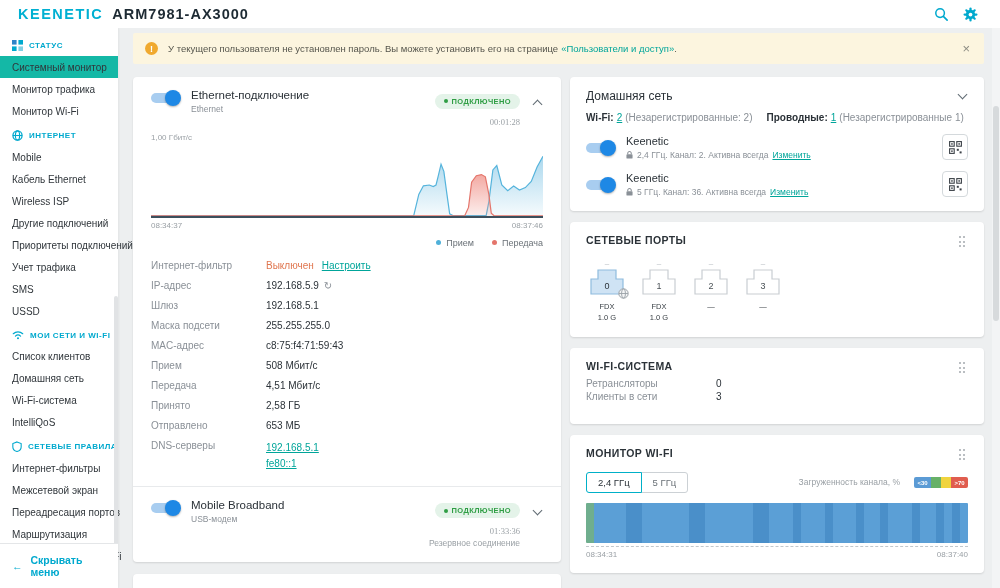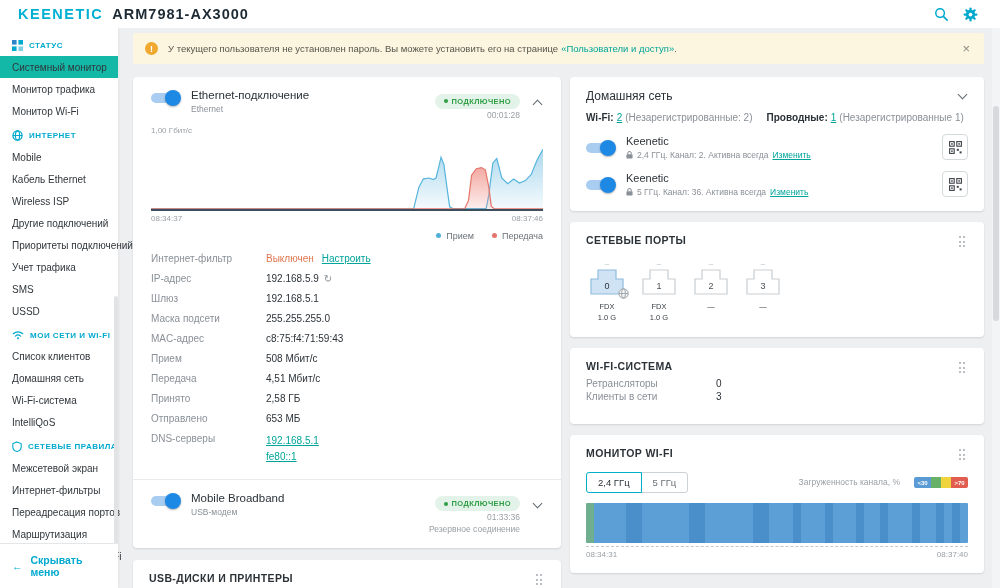--- a/index.html
+++ b/index.html
@@ -42,21 +42,21 @@
   .conn-card { padding:12px 18px 14px; }
   .conn-row { display:flex; align-items:flex-start;justify-content:center; }
   .toggle { width:30px; height:16px; position:relative; margin:1px 10px 0 0; flex:0 0 30px; cursor:pointer; }
   .toggle .track { position:absolute; left:0; top:3px; width:26px; height:10px; border-radius:5px; background:#a8cdf0; }
   .toggle .knob { position:absolute; right:0; top:0; width:16px; height:16px; border-radius:50%; background:#1e88e5; box-shadow:0 1px 2px rgba(0,0,0,.3); }
   .conn-title { font-size:11.5px; color:#2b3238; }
   .conn-sub { font-size:8.5px; color:#8a9097; margin-top:3px; }
   .conn-right { margin-left:auto; text-align:right; }
   .pill { background:#e4f3e9; color:#2f9e44; font-size:7.5px; font-weight:700; letter-spacing:.4px; border-radius:9px; padding:3px 9px; display:inline-flex; align-items:center; gap:4px; }
   .pill i { width:4px; height:4px; border-radius:50%; background:#2f9e44; }
-  .uptime { font-size:8.5px; color:#9aa0a5; margin-top:1px; }
+  .uptime { font-size:8.5px; color:#9aa0a5; margin-top:8px;font-family:Liberation Serif, serif; }
   .note { font-size:8.5px; color:#9aa0a5; margin-top:2px; }
   .chev { width:7px; height:7px; border-right:1.6px solid #5f6a72; border-bottom:1.6px solid #5f6a72; margin:8px 2px 0 14px; flex:0 0 auto; cursor:pointer; }
   .chev.up { transform:rotate(-135deg); margin-top:12px; }
   .chev.down { transform:rotate(45deg); }
 
   .chart-wrap { margin-top:6px; }
   .axis-max { font-size:8px; color:#9aa0a5; margin-bottom:2px; }
   .eth-svg { display:block; width:100%; height:74px; }
   .xlabels { display:flex; justify-content:space-between; font-size:8px; color:#9aa0a5; margin-top:3px; }
   .legend { display:flex; justify-content:flex-end; gap:18px; font-size:9px; color:#6b7278; margin-top:8px; }
@@ -202,22 +202,22 @@
     <div class="side-item">Домашняя сеть</div>
     <div class="side-item">Wi-Fi-система</div>
     <div class="side-item">IntelliQoS</div>
 
     <div class="side-header">
       <svg width="10" height="11" viewBox="0 0 12 13">
         <path d="M6 1 L11 3 V7 C11 10 8.8 11.7 6 12.5 C3.2 11.7 1 10 1 7 V3 Z" fill="none" stroke="#00a9ce" stroke-width="1.3"></path>
       </svg>
       <span>СЕТЕВЫЕ ПРАВИЛА</span>
     </div>
+    <div class="side-item">Интернет-фильтры</div>
     <div class="side-item">Межсетевой экран</div>
-    <div class="side-item">Интернет-фильтры</div>
     <div class="side-item">Переадресация портов</div>
     <div class="side-item">Маршрутизация</div>
     <div class="side-item">Контроль доступа Wi-Fi</div>
 
     <div class="side-header">
       <svg width="11" height="11" viewBox="0 0 16 16">
         <g fill="none" stroke="#00a9ce" stroke-width="1.4">
           <circle cx="8" cy="8" r="2.2"></circle>
           <circle cx="8" cy="8" r="5.6" stroke-dasharray="2.4 1.6"></circle>
         </g>

